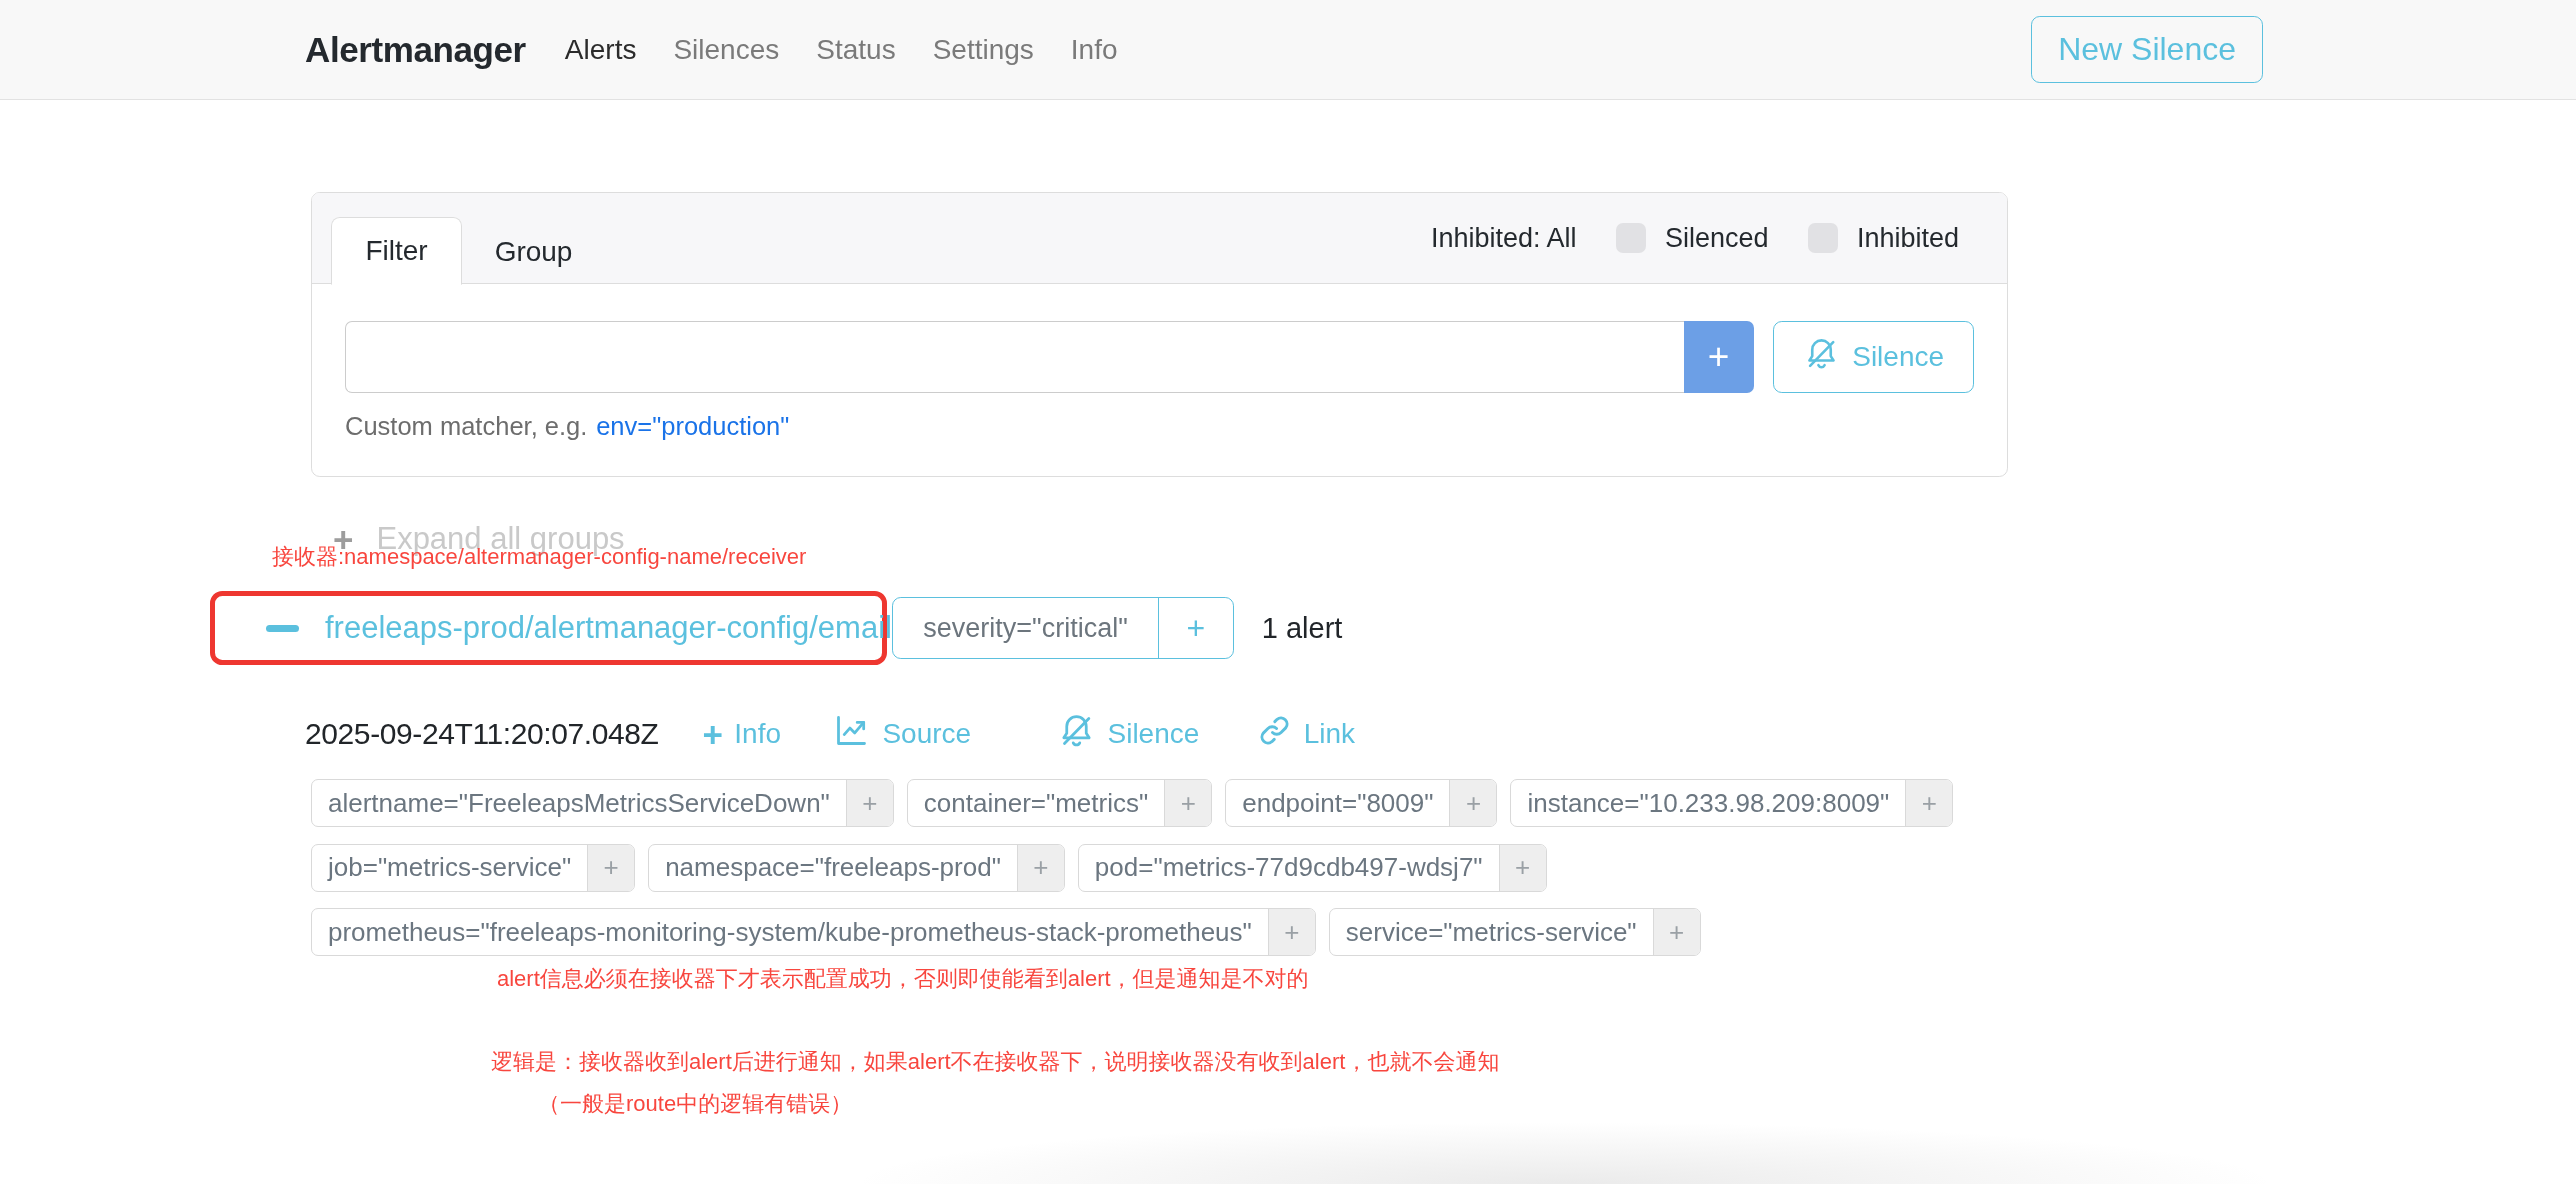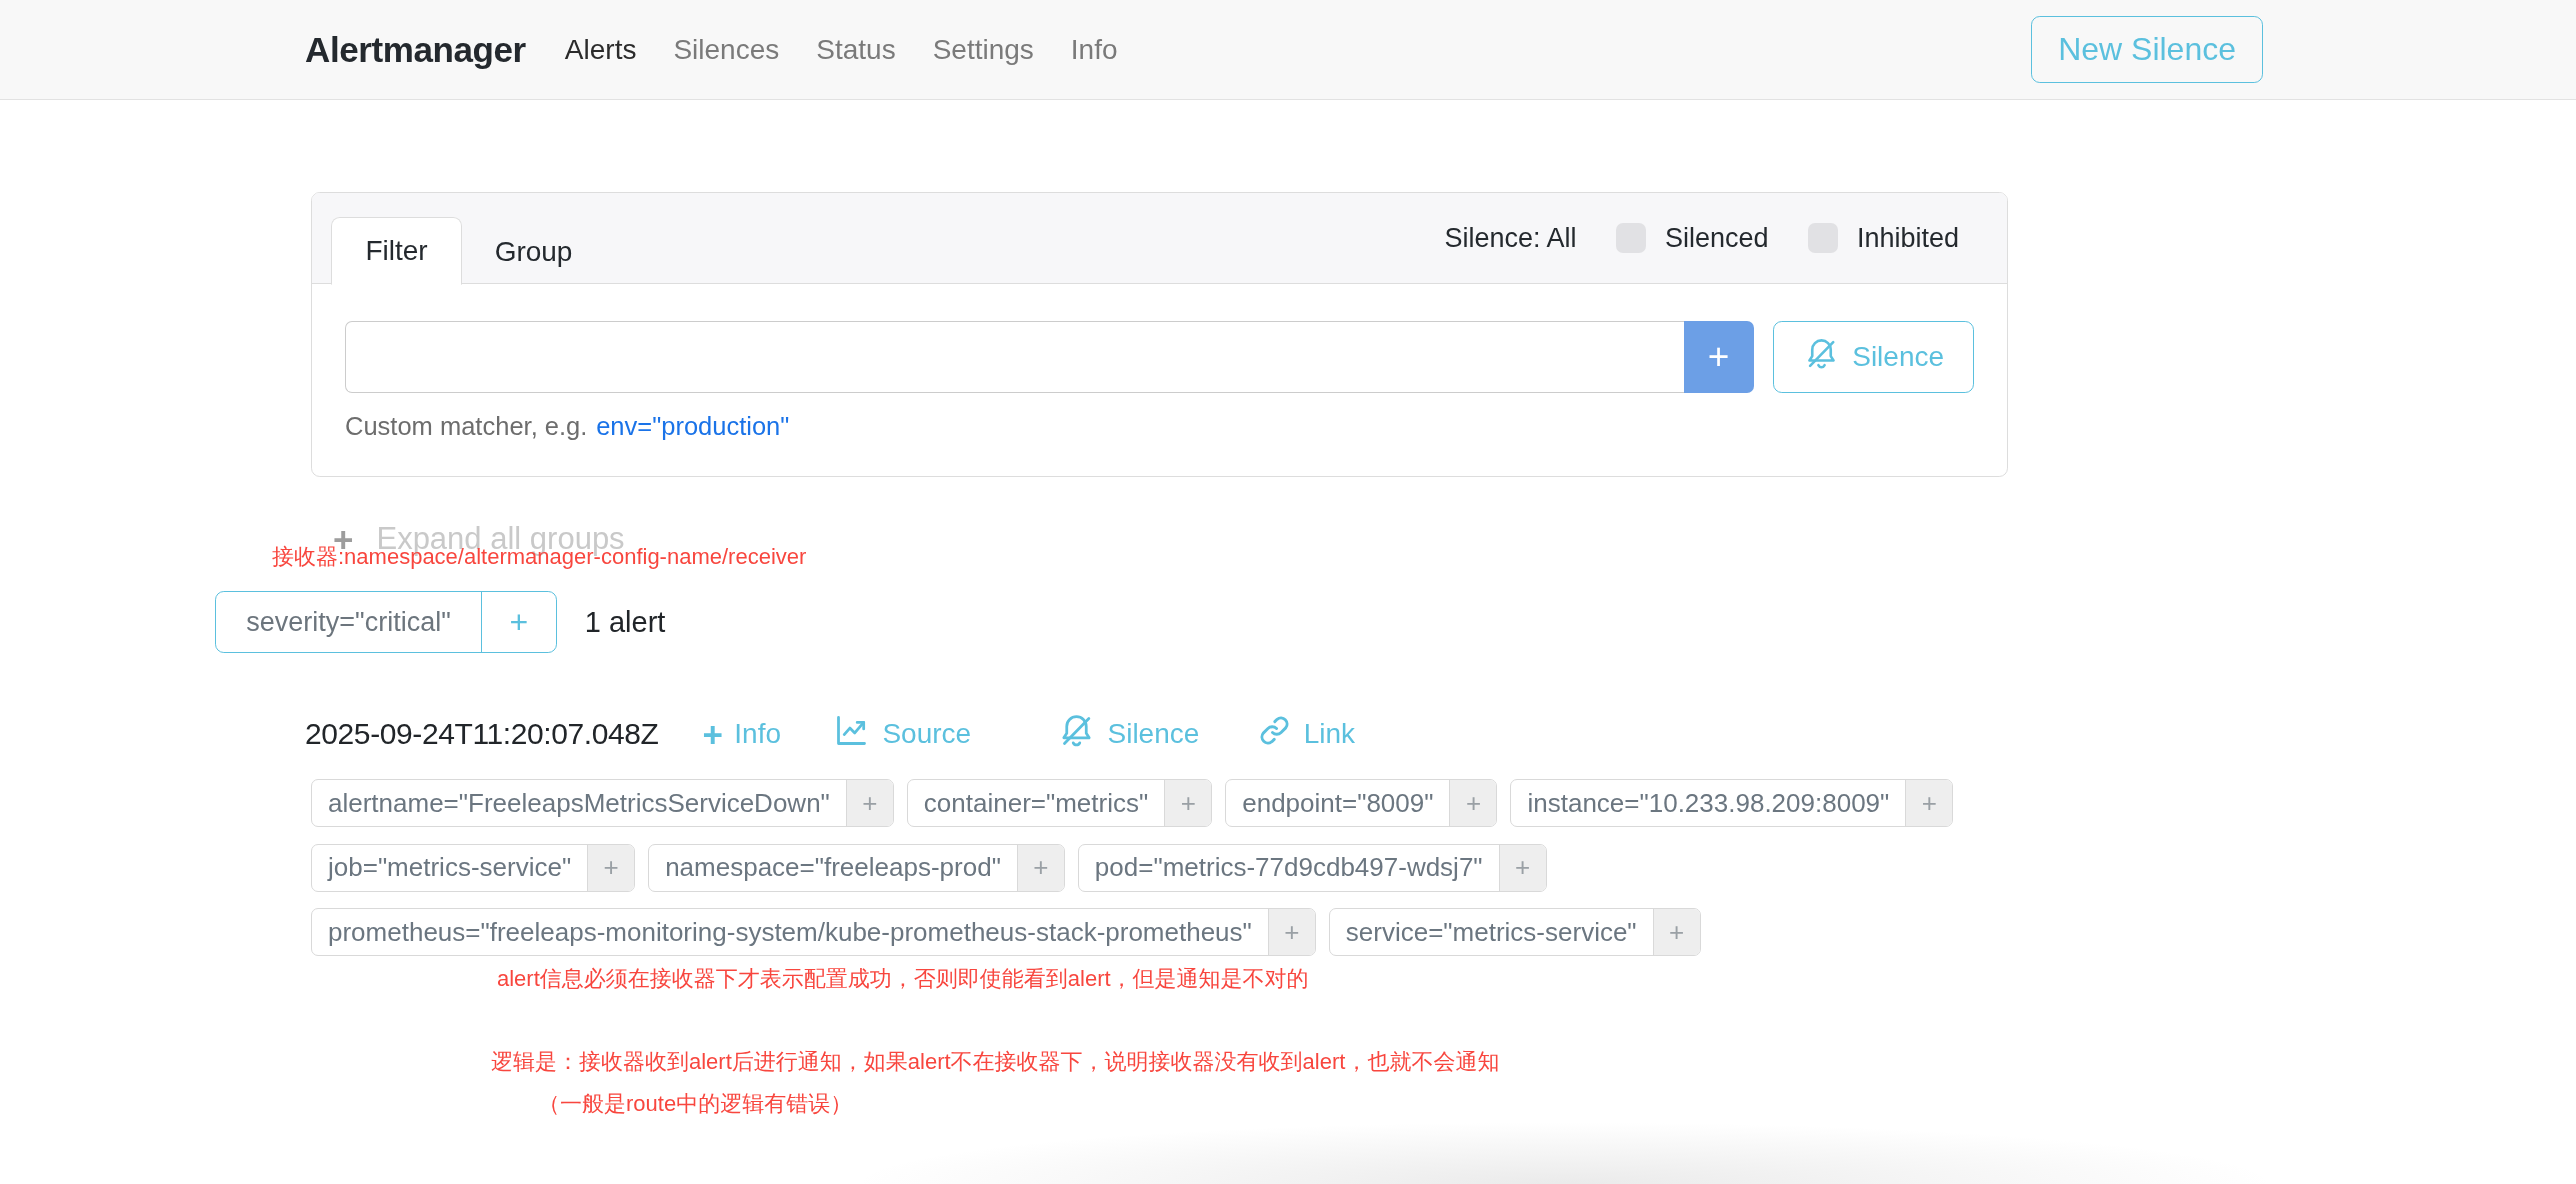--- a/index.html
+++ b/index.html
@@ -110,21 +110,21 @@
     <button class="new-silence-btn">New Silence</button>
   </div>
 
   <div class="filter-card">
     <div class="card-header">
       <div class="tabs">
         <div class="tab active">Filter</div>
         <div class="tab">Group</div>
       </div>
       <div class="header-right">
-        <div>Silence: All</div>
+        <div>Inhibited: All</div>
         <div class="chk-group">
           <div class="checkbox"></div>
           <div>Silenced</div>
         </div>
         <div class="chk-group">
           <div class="checkbox"></div>
           <div>Inhibited</div>
         </div>
       </div>
     </div>
@@ -150,20 +150,24 @@
   </div>
 
   <div class="expand-row">
     <span class="expand-plus">+</span>
     <span class="expand-label">Expand all groups</span>
   </div>
 
   <div class="annotation note-receiver">接收器:namespace/altermanager-config-name/receiver</div>
 
   <div class="group-row">
+    <div class="red-box">
+      <span class="minus-icon"></span>
+      <span class="group-link">freeleaps-prod/alertmanager-config/email</span>
+    </div>
     <div class="severity-chip">
       <span class="chip-text">severity="critical"</span>
       <span class="chip-plus">+</span>
     </div>
     <div class="alert-count">1 alert</div>
   </div>
 
   <div class="alert-head">
     <div class="timestamp">2025-09-24T11:20:07.048Z</div>
 

